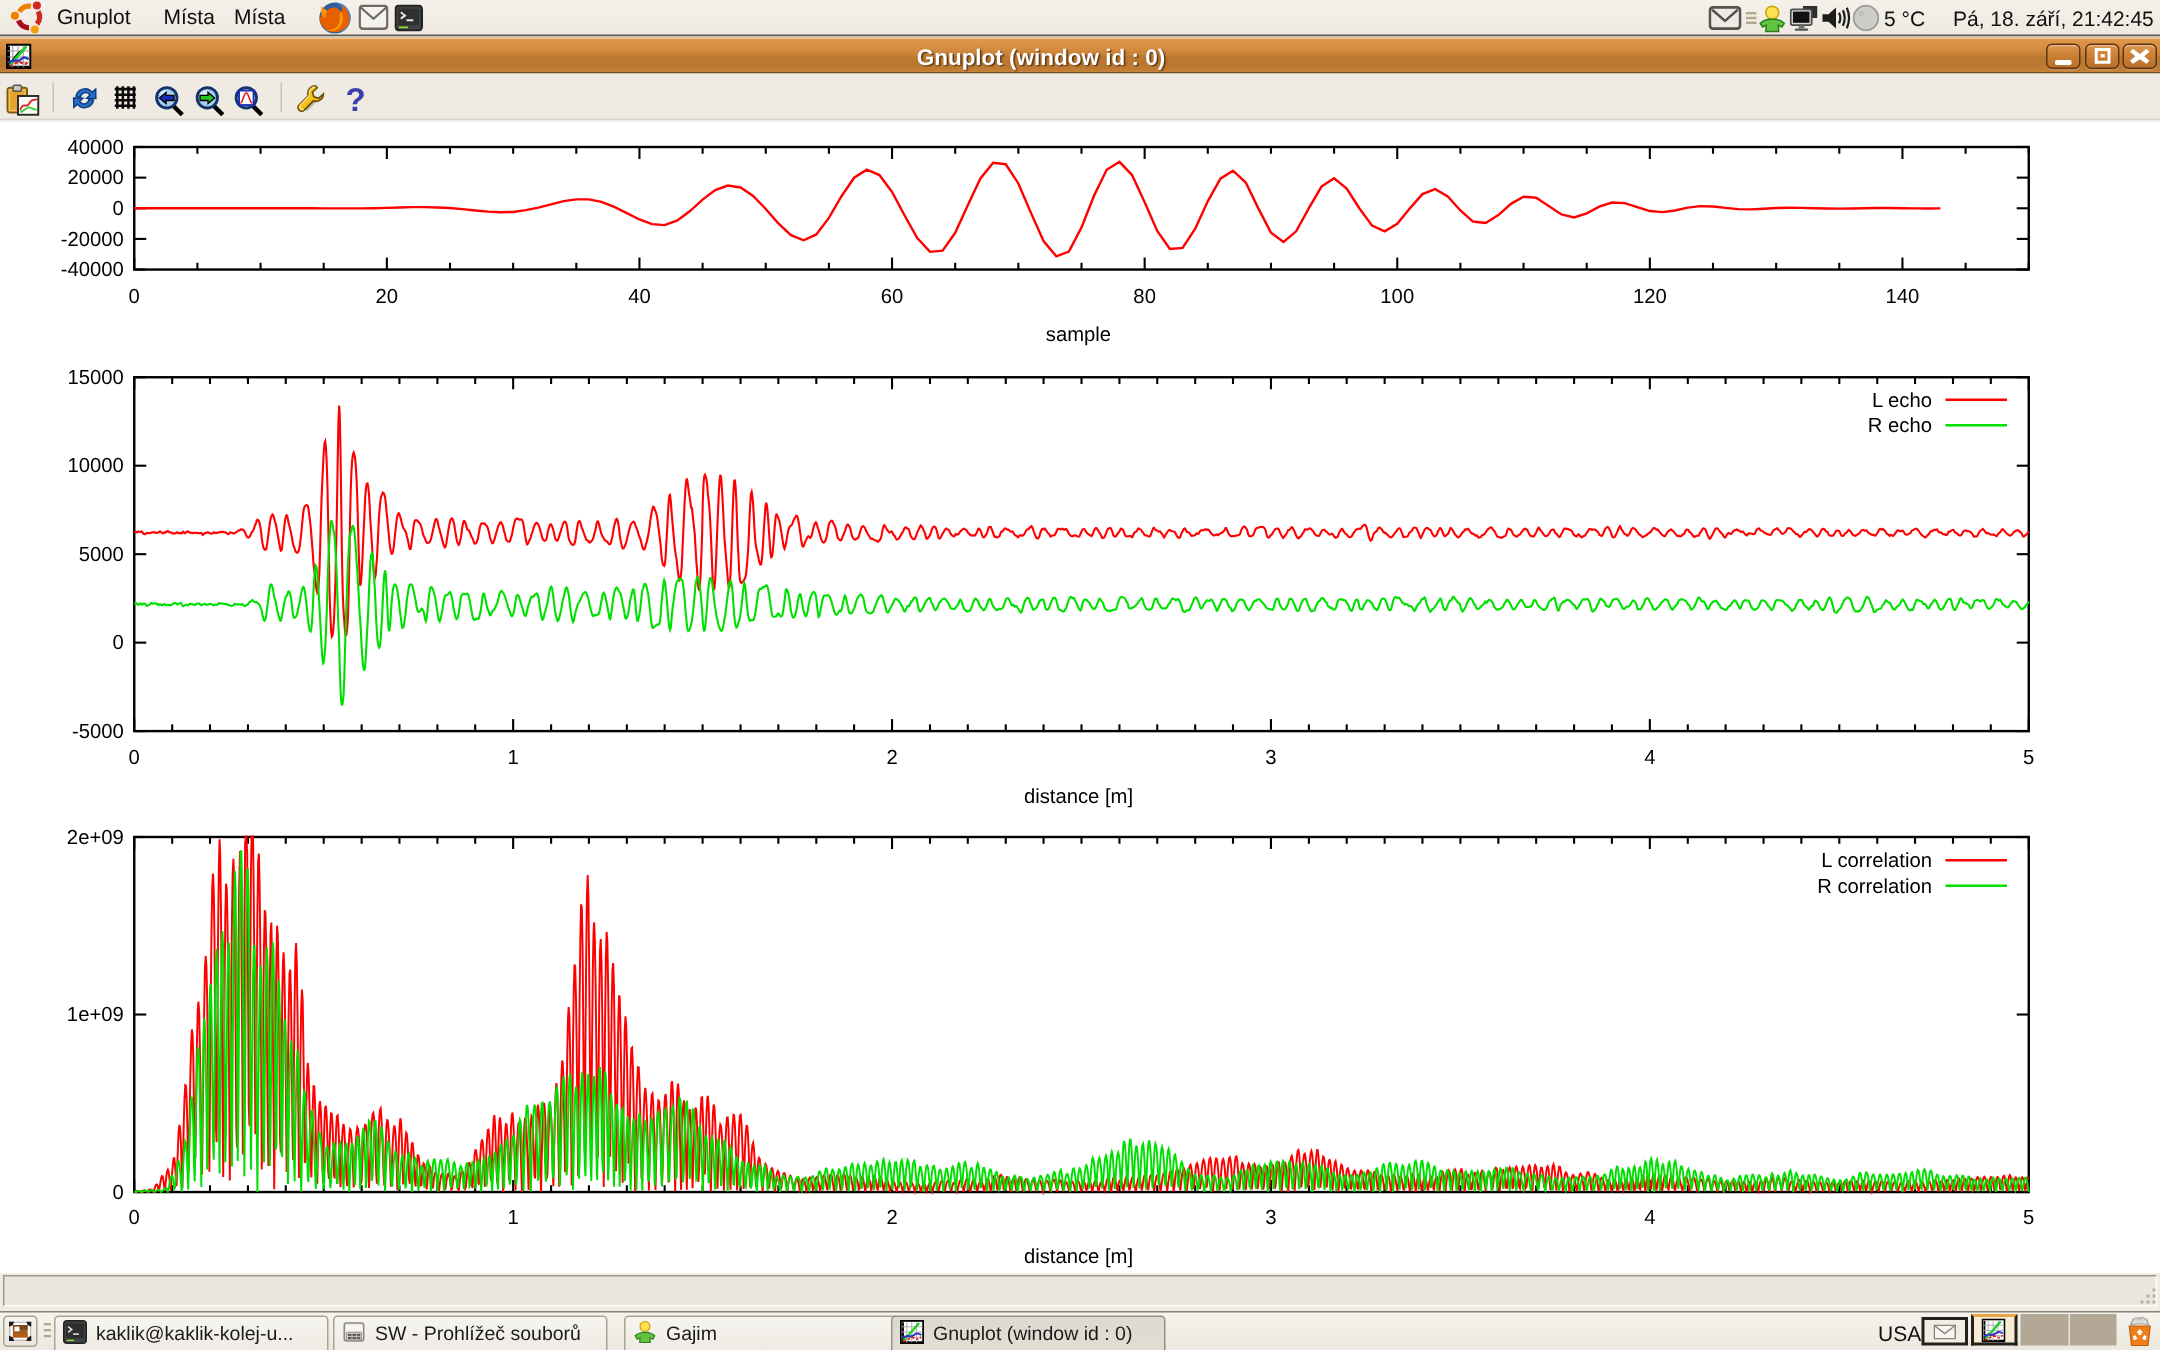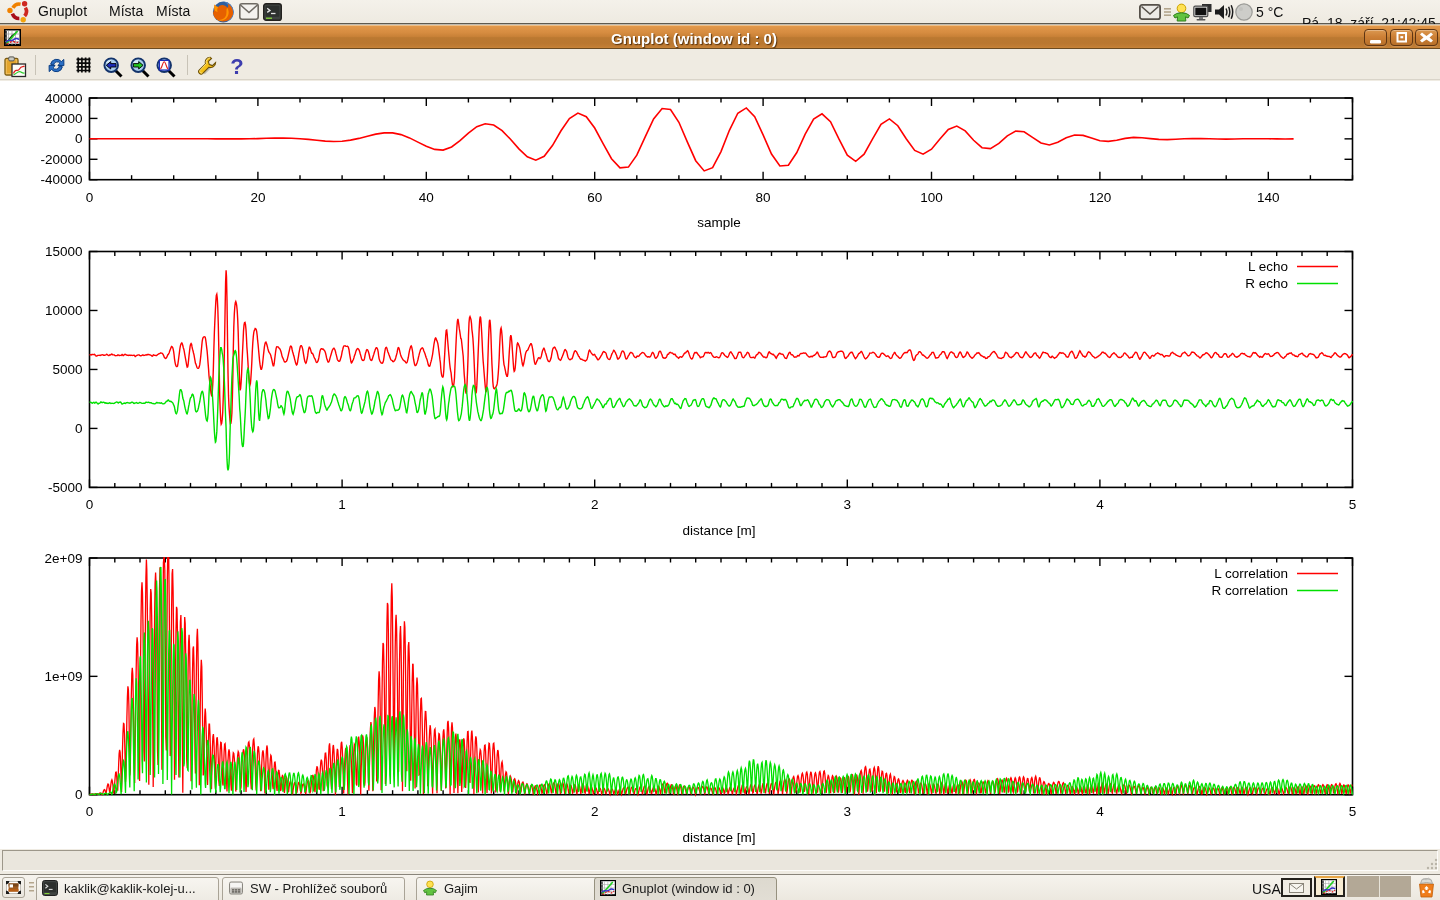--- a/index.html
+++ b/index.html
@@ -94,21 +94,21 @@
  <svg class="abs" style="left:1214px;top:3px" width="20" height="18" viewBox="0 0 20 18">
    <path d="M1 6.5 H5 L10 2 V16 L5 11.5 H1 Z" fill="#1c1c1c"></path>
    <path d="M12 5.5 Q13.8 9 12 12.5 M14.6 3.8 Q17 9 14.6 14.2 M17.2 2.2 Q20.2 9 17.2 15.8" stroke="#1c1c1c" stroke-width="1.5" fill="none"></path>
  </svg>
  <svg class="abs" style="left:1235px;top:3px" width="18" height="18" viewBox="0 0 18 18">
    <circle cx="9" cy="9" r="8.2" fill="#cdcdc9" stroke="#9b9b97" stroke-width="1.2"></circle>
    <path d="M9 .8 A8.2 8.2 0 0 0 2 13 A8.2 8.2 0 0 1 9 .8" fill="#b9b9b5"></path>
    <circle cx="6" cy="6" r="2" fill="#c2c2be"></circle>
  </svg>
  <div class="menu" style="left:1256px;top:4px">5 °C</div>
- <div class="menu" style="left:1302px;top:15px">Pá, 18. září, 21:42:45</div>
+ <div class="menu" style="left:1302px;top:4px">Pá, 18. září, 21:42:45</div>
 </div>
 <div id="pregap"></div>
 <div id="titlebar">
  <svg class="abs" style="left:4px;top:3px" width="17" height="17" viewBox="0 0 17 17">
   <rect x="0" y="0" width="17" height="17" fill="#000"></rect>
   <rect x="1.5" y="1.5" width="14" height="14" fill="#fff"></rect>
   <path d="M2 15.5 V2 M2 15.5 H15.5" stroke="#000" stroke-width="1.4"></path>
   <path d="M4.5 1.5 V16 M8 1.5 V16 M11.5 1.5 V16 M1 5 H16 M1 9 H16 M1 12.5 H16" stroke="#999" stroke-width="0.7"></path>
   <path d="M2.5 14 C5 8 9 4 14.5 2" stroke="#18c built" stroke-width="0"></path>
   <path d="M2.5 14.5 L13.5 2" stroke="#21d121" stroke-width="1.8" fill="none"></path>

